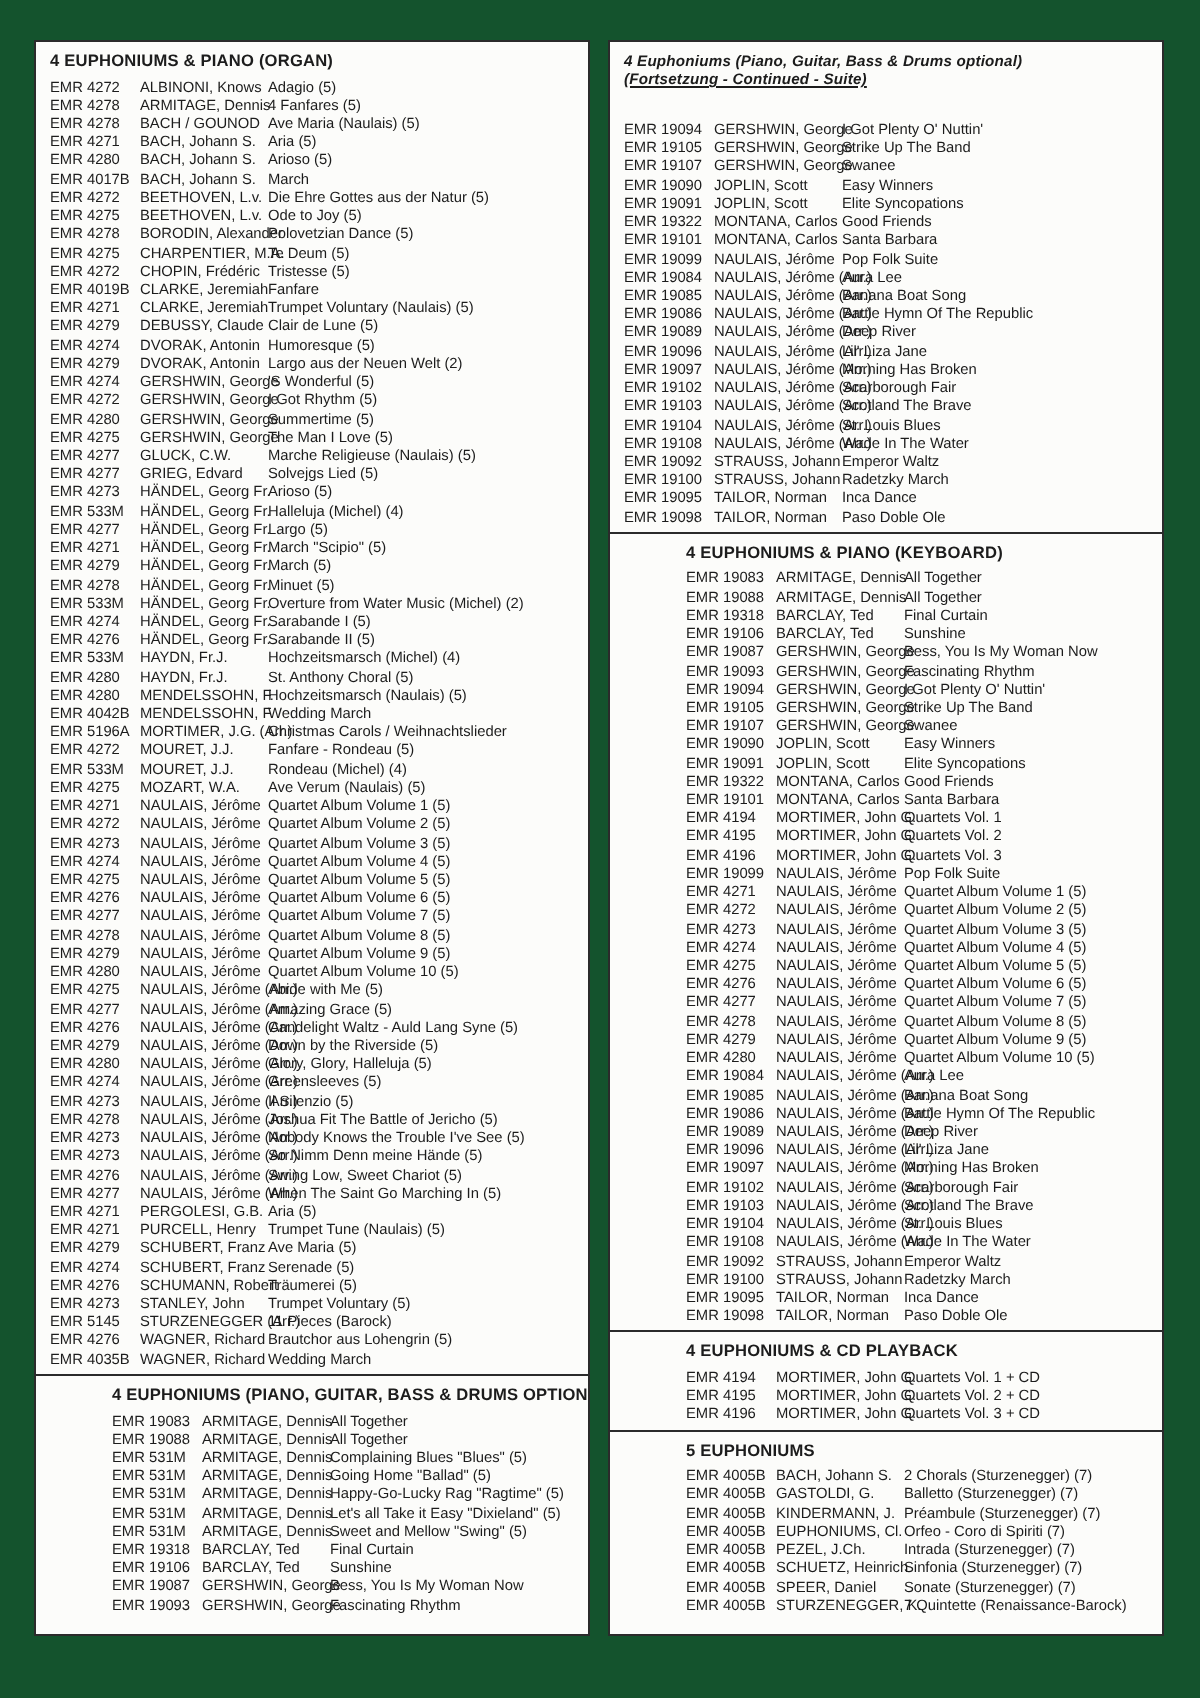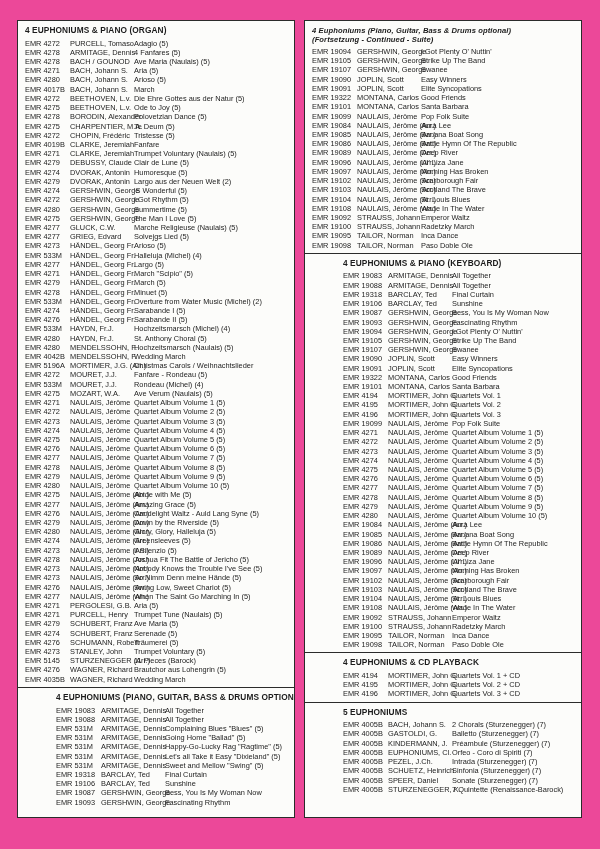--- a/index.html
+++ b/index.html
@@ -5,21 +5,21 @@
   * { margin: 0; padding: 0; box-sizing: border-box; }
   html, body { width: 600px; height: 849px; }
   body {
     font-family: "Liberation Sans", "DejaVu Sans", sans-serif;
     background: #f4f4f2;
     position: relative;
     color: #1c1c1c;
   }
   .page {
     position: absolute; left: 0; top: 0; width: 600px; height: 849px;
-    background: #ec4899;
+    background: #14532d;
   }
   .col {
     position: absolute; top: 20px; height: 798px; width: 278px;
     display: flex; flex-direction: column;
   }
   .col-left  { left: 17px; }
   .col-right { left: 304px; }
   .section {
     border: 1px solid #2b2b2b;
     background: #fcfcfa;
@@ -29,39 +29,39 @@
   .section + .section { margin-top: -1px; padding-left: 38px; }
   .section:last-child { flex: 1; }
   .sec-header {
     font-size: 8.3px; font-weight: bold; line-height: 9.6px;
     letter-spacing: 0.1px;
     padding: 2px 0 0 0;
     white-space: nowrap;
   }
   .sec-header.italic { font-style: italic; font-size: 7.6px; line-height: 9px; }
   .sec-header.first { margin-bottom: 3px; }
-  .sec-header.sub { padding-top: 0; margin-bottom: 3px; }
+  .sec-header.sub { padding-top: 0; margin-bottom: 16px; text-decoration: underline; }
   .row {
     display: grid;
     grid-template-columns: 45px 64px 1fr;
     font-size: 7.4px; line-height: 9.22px;
     white-space: nowrap;
   }
   .row span { overflow: visible; }
 </style>
 </head>
 <body>
 
 <div class="page">
   <div class="col col-left">
       <div class="section">
         <div class="sec-header first">4 EUPHONIUMS &amp; PIANO (ORGAN)</div>
         <div class="row">
           <span class="num">EMR 4272</span>
-          <span class="comp">PURCELL, Tomaso</span>
+          <span class="comp">ALBINONI, Knows</span>
           <span class="tit">Adagio (5)</span>
         </div>
         <div class="row">
           <span class="num">EMR 4278</span>
           <span class="comp">ARMITAGE, Dennis</span>
           <span class="tit">4 Fanfares (5)</span>
         </div>
         <div class="row">
           <span class="num">EMR 4278</span>
           <span class="comp">BACH / GOUNOD</span>

